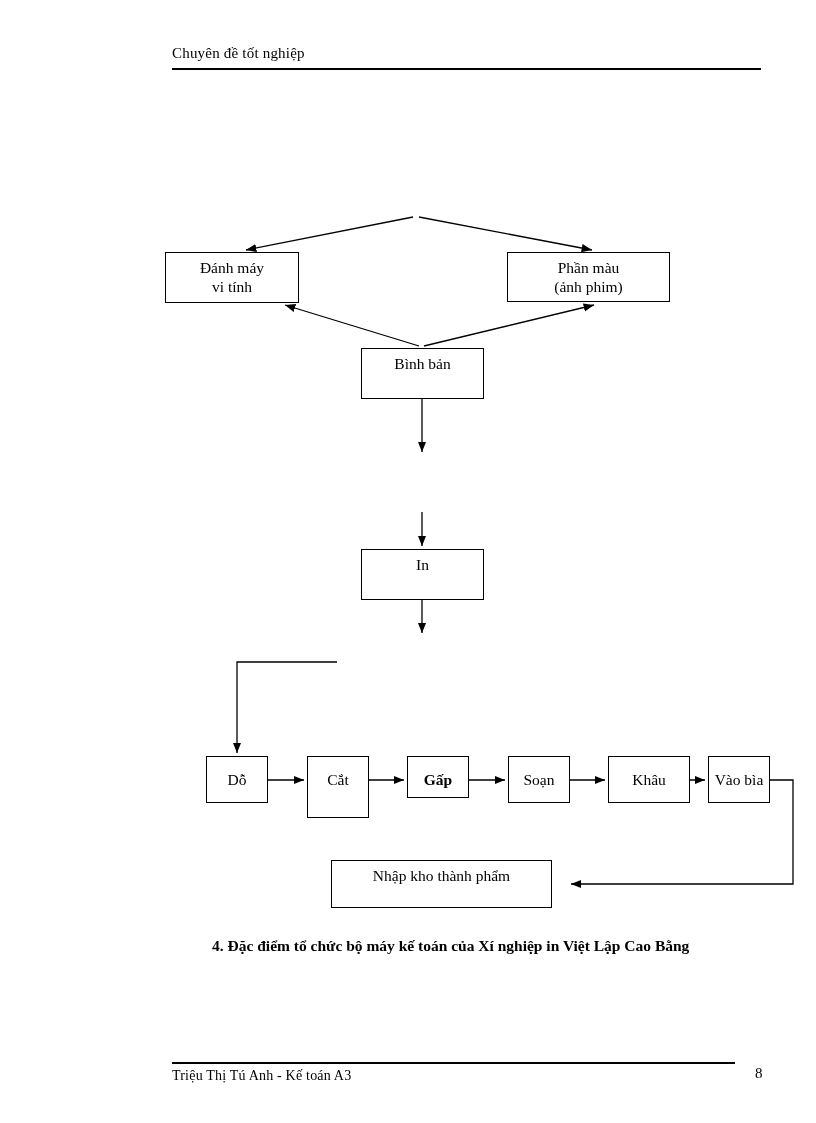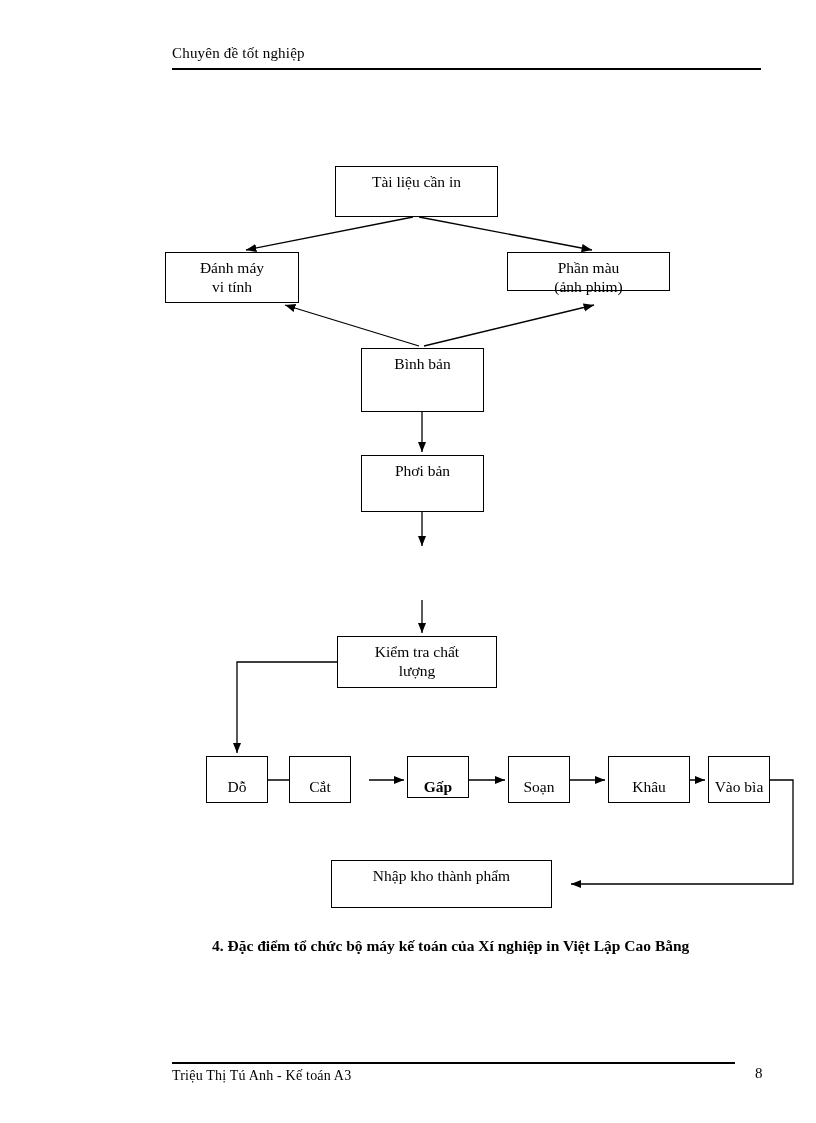--- a/index.html
+++ b/index.html
@@ -72,21 +72,21 @@
     font-size: 15.5px;
     line-height: 19px;
     padding-top: 5px;
     z-index: 2;
   }
   .node .label {
     display: block;
     white-space: pre-line;
   }
   .node.tight {
-    padding-top: 20px;
+    padding-top: 13px;
     overflow: visible;
   }
   .node.tight .label {
     white-space: nowrap;
   }
 
   
   .section-heading {
     position: absolute;
     left: 131px;
@@ -164,57 +164,50 @@
         <line x1="227" y1="780" x2="263" y2="780" marker-end="url(#ah)"></line>
         <line x1="328" y1="780" x2="363" y2="780" marker-end="url(#ah)"></line>
         <line x1="428" y1="780" x2="464" y2="780" marker-end="url(#ah)"></line>
         <line x1="529" y1="780" x2="564" y2="780" marker-end="url(#ah)"></line>
         <line x1="629" y1="780" x2="664" y2="780" marker-end="url(#ah)"></line>
 
         <polyline points="729,780 752,780 752,884 530,884" marker-end="url(#ah)"></polyline>
       </g>
     </svg>
 
-    <div class="node" style="left:294px; top:166px; width:163px; height:51px;">
-      <span class="label">Tài liệu  cần in</span>
-    </div>
 
     <div class="node" style="left:124px; top:252px; width:134px; height:51px;">
       <span class="label">Đánh máy
 vi tính</span>
     </div>
 
-    <div class="node" style="left:466px; top:252px; width:163px; height:39px;">
+    <div class="node" style="left:466px; top:252px; width:163px; height:50px;">
       <span class="label">Phần màu
 (ảnh phim)</span>
     </div>
 
-    <div class="node" style="left:320px; top:348px; width:123px; height:64px;">
+    <div class="node" style="left:320px; top:348px; width:123px; height:51px;">
       <span class="label">Bình bản</span>
     </div>
 
-    <div class="node" style="left:320px; top:455px; width:123px; height:57px;">
-      <span class="label">Phơi bản</span>
-    </div>
-
-
-    <div class="node" style="left:296px; top:636px; width:160px; height:52px;">
-      <span class="label">Kiểm tra chất
-lượng</span>
-    </div>
+
+    <div class="node" style="left:320px; top:549px; width:123px; height:51px;">
+      <span class="label">In</span>
+    </div>
+
 
     <div class="node" style="left:290px; top:860px; width:221px; height:48px;">
       <span class="label">Nhập kho thành phẩm</span>
     </div>
 
     <div class="node tight" style="left:165px; top:756px; width:62px; height:47px;">
       <span class="label">Dỗ</span>
     </div>
 
-    <div class="node tight" style="left:248px; top:756px; width:62px; height:47px;">
+    <div class="node tight" style="left:266px; top:756px; width:62px; height:62px;">
       <span class="label">Cắt</span>
     </div>
 
     <div class="node tight" style="left:366px; top:756px; width:62px; height:42px;font-weight:bold;">
       <span class="label">Gấp</span>
     </div>
 
     <div class="node tight" style="left:467px; top:756px; width:62px; height:47px;">
       <span class="label">Soạn</span>
     </div>

